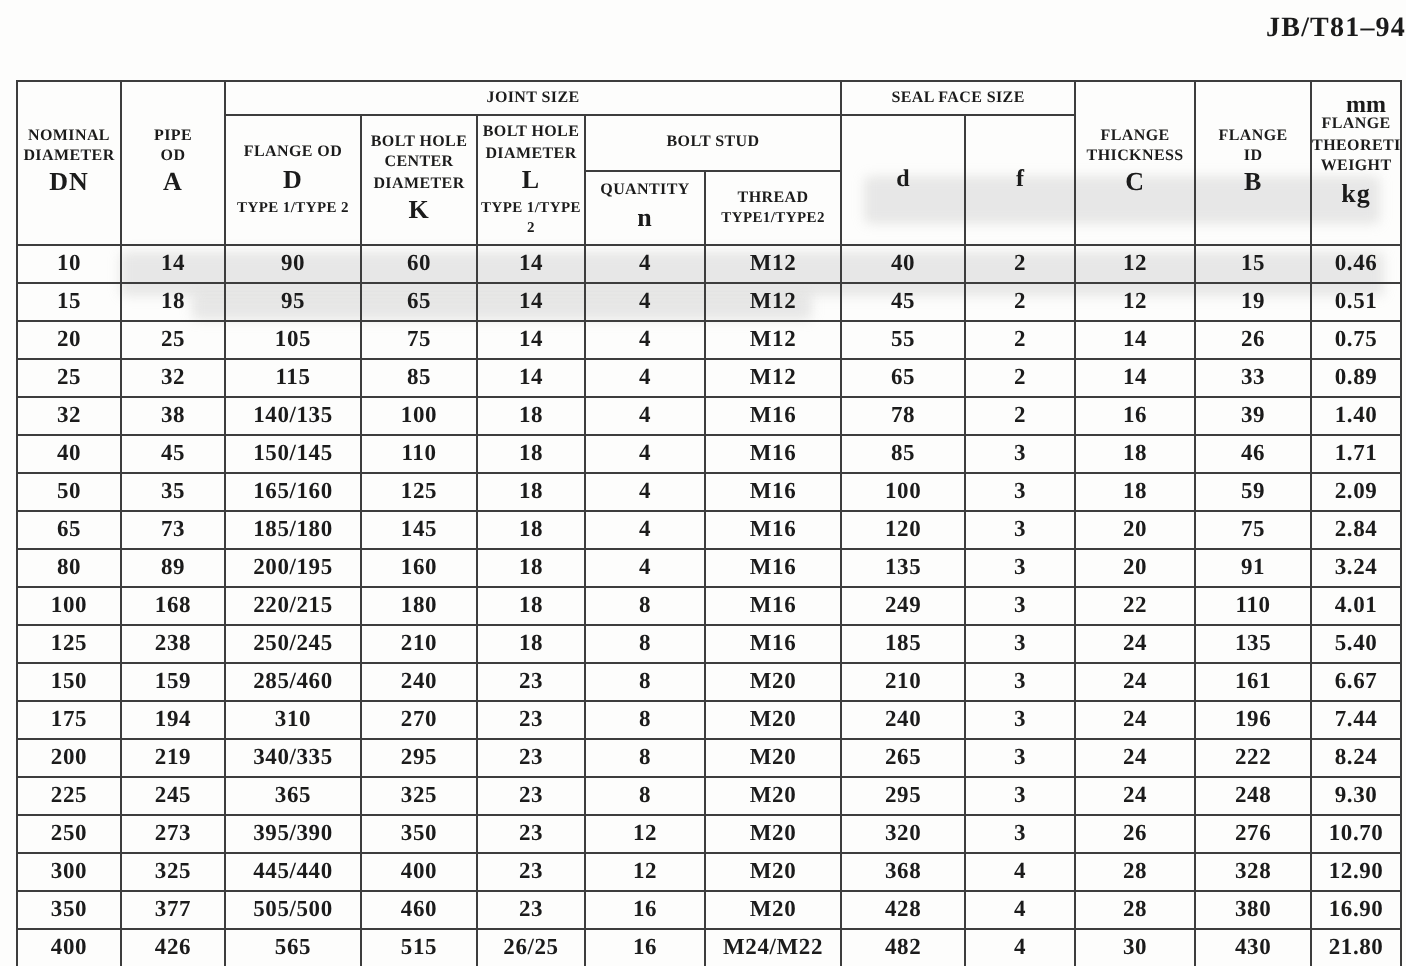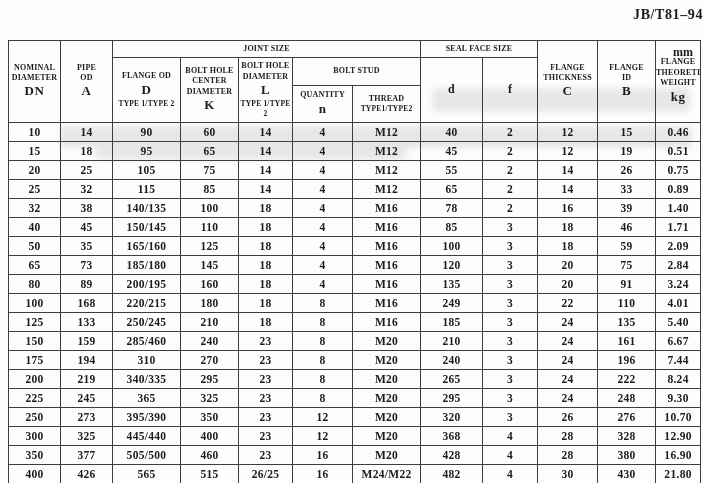--- a/index.html
+++ b/index.html
@@ -270,21 +270,21 @@
         <td>8</td>
         <td>M16</td>
         <td>249</td>
         <td>3</td>
         <td>22</td>
         <td>110</td>
         <td>4.01</td>
       </tr>
       <tr>
         <td>125</td>
-        <td>133</td>
+        <td>238</td>
         <td>250/245</td>
         <td>210</td>
         <td>18</td>
         <td>8</td>
         <td>M16</td>
         <td>185</td>
         <td>3</td>
         <td>24</td>
         <td>135</td>
         <td>5.40</td>

